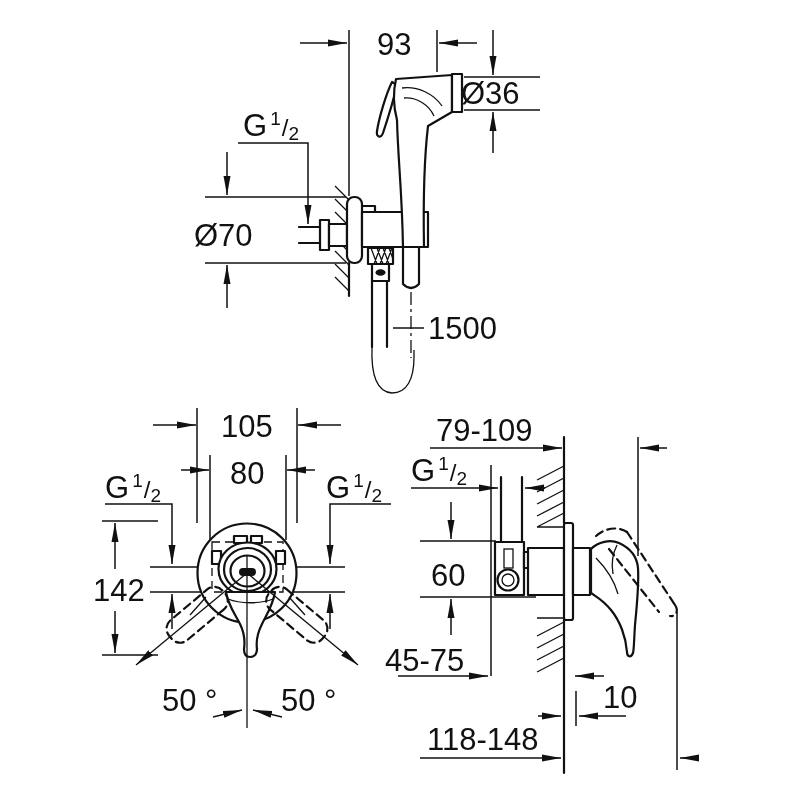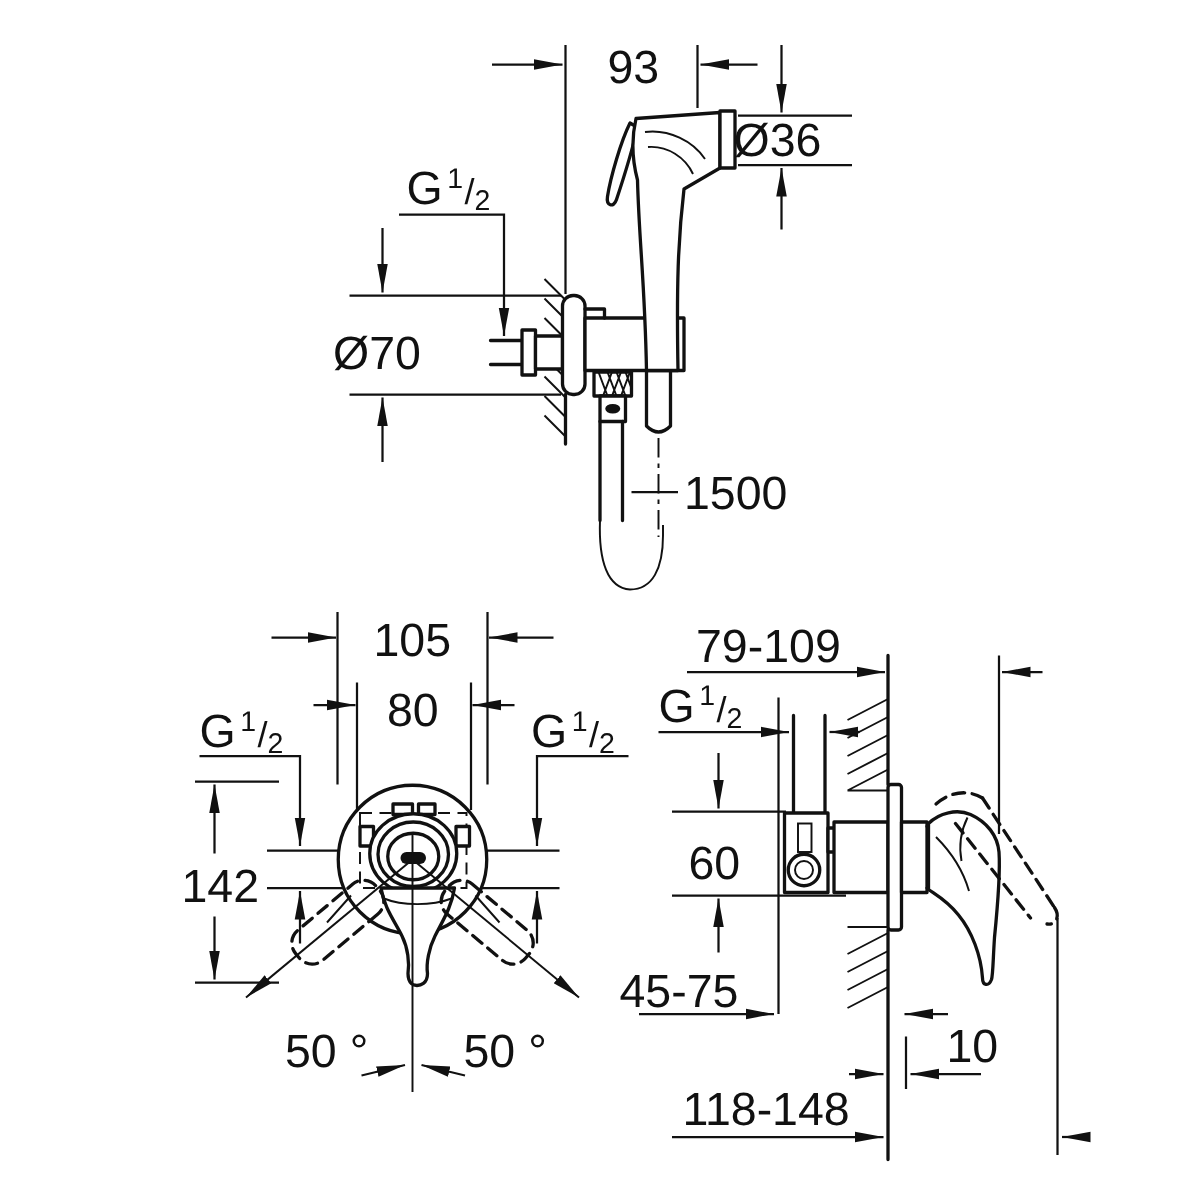--- a/index.html
+++ b/index.html
@@ -1,16 +1,16 @@
 <!DOCTYPE html>
 <html><head>
 <meta charset="utf-8">
 <style>
   html,body{margin:0;padding:0;background:#fff;}
-  .stage{width:696px;height:800px;position:relative;background:#fde047;margin-left:28px;}
+  .stage{width:696px;height:800px;position:relative;background:#fde047;}
   svg{display:block;}
   svg text{font-family:"Liberation Sans","DejaVu Sans",sans-serif;fill:#111111;}
   .o{stroke:#111111;stroke-width:2.2;fill:none;stroke-linecap:round;stroke-linejoin:round;}
   .d{stroke:#111111;stroke-width:1.5;fill:none;stroke-linecap:butt;}
   .t{stroke:#111111;stroke-width:1.3;fill:none;}
   .w{fill:#ffffff;}
   .ink{fill:#111111;}
   .dash{stroke-dasharray:8 5;}
   .dashdot{stroke-dasharray:13 4 3 4;}
   .dim-txt{font-size:31px;}

